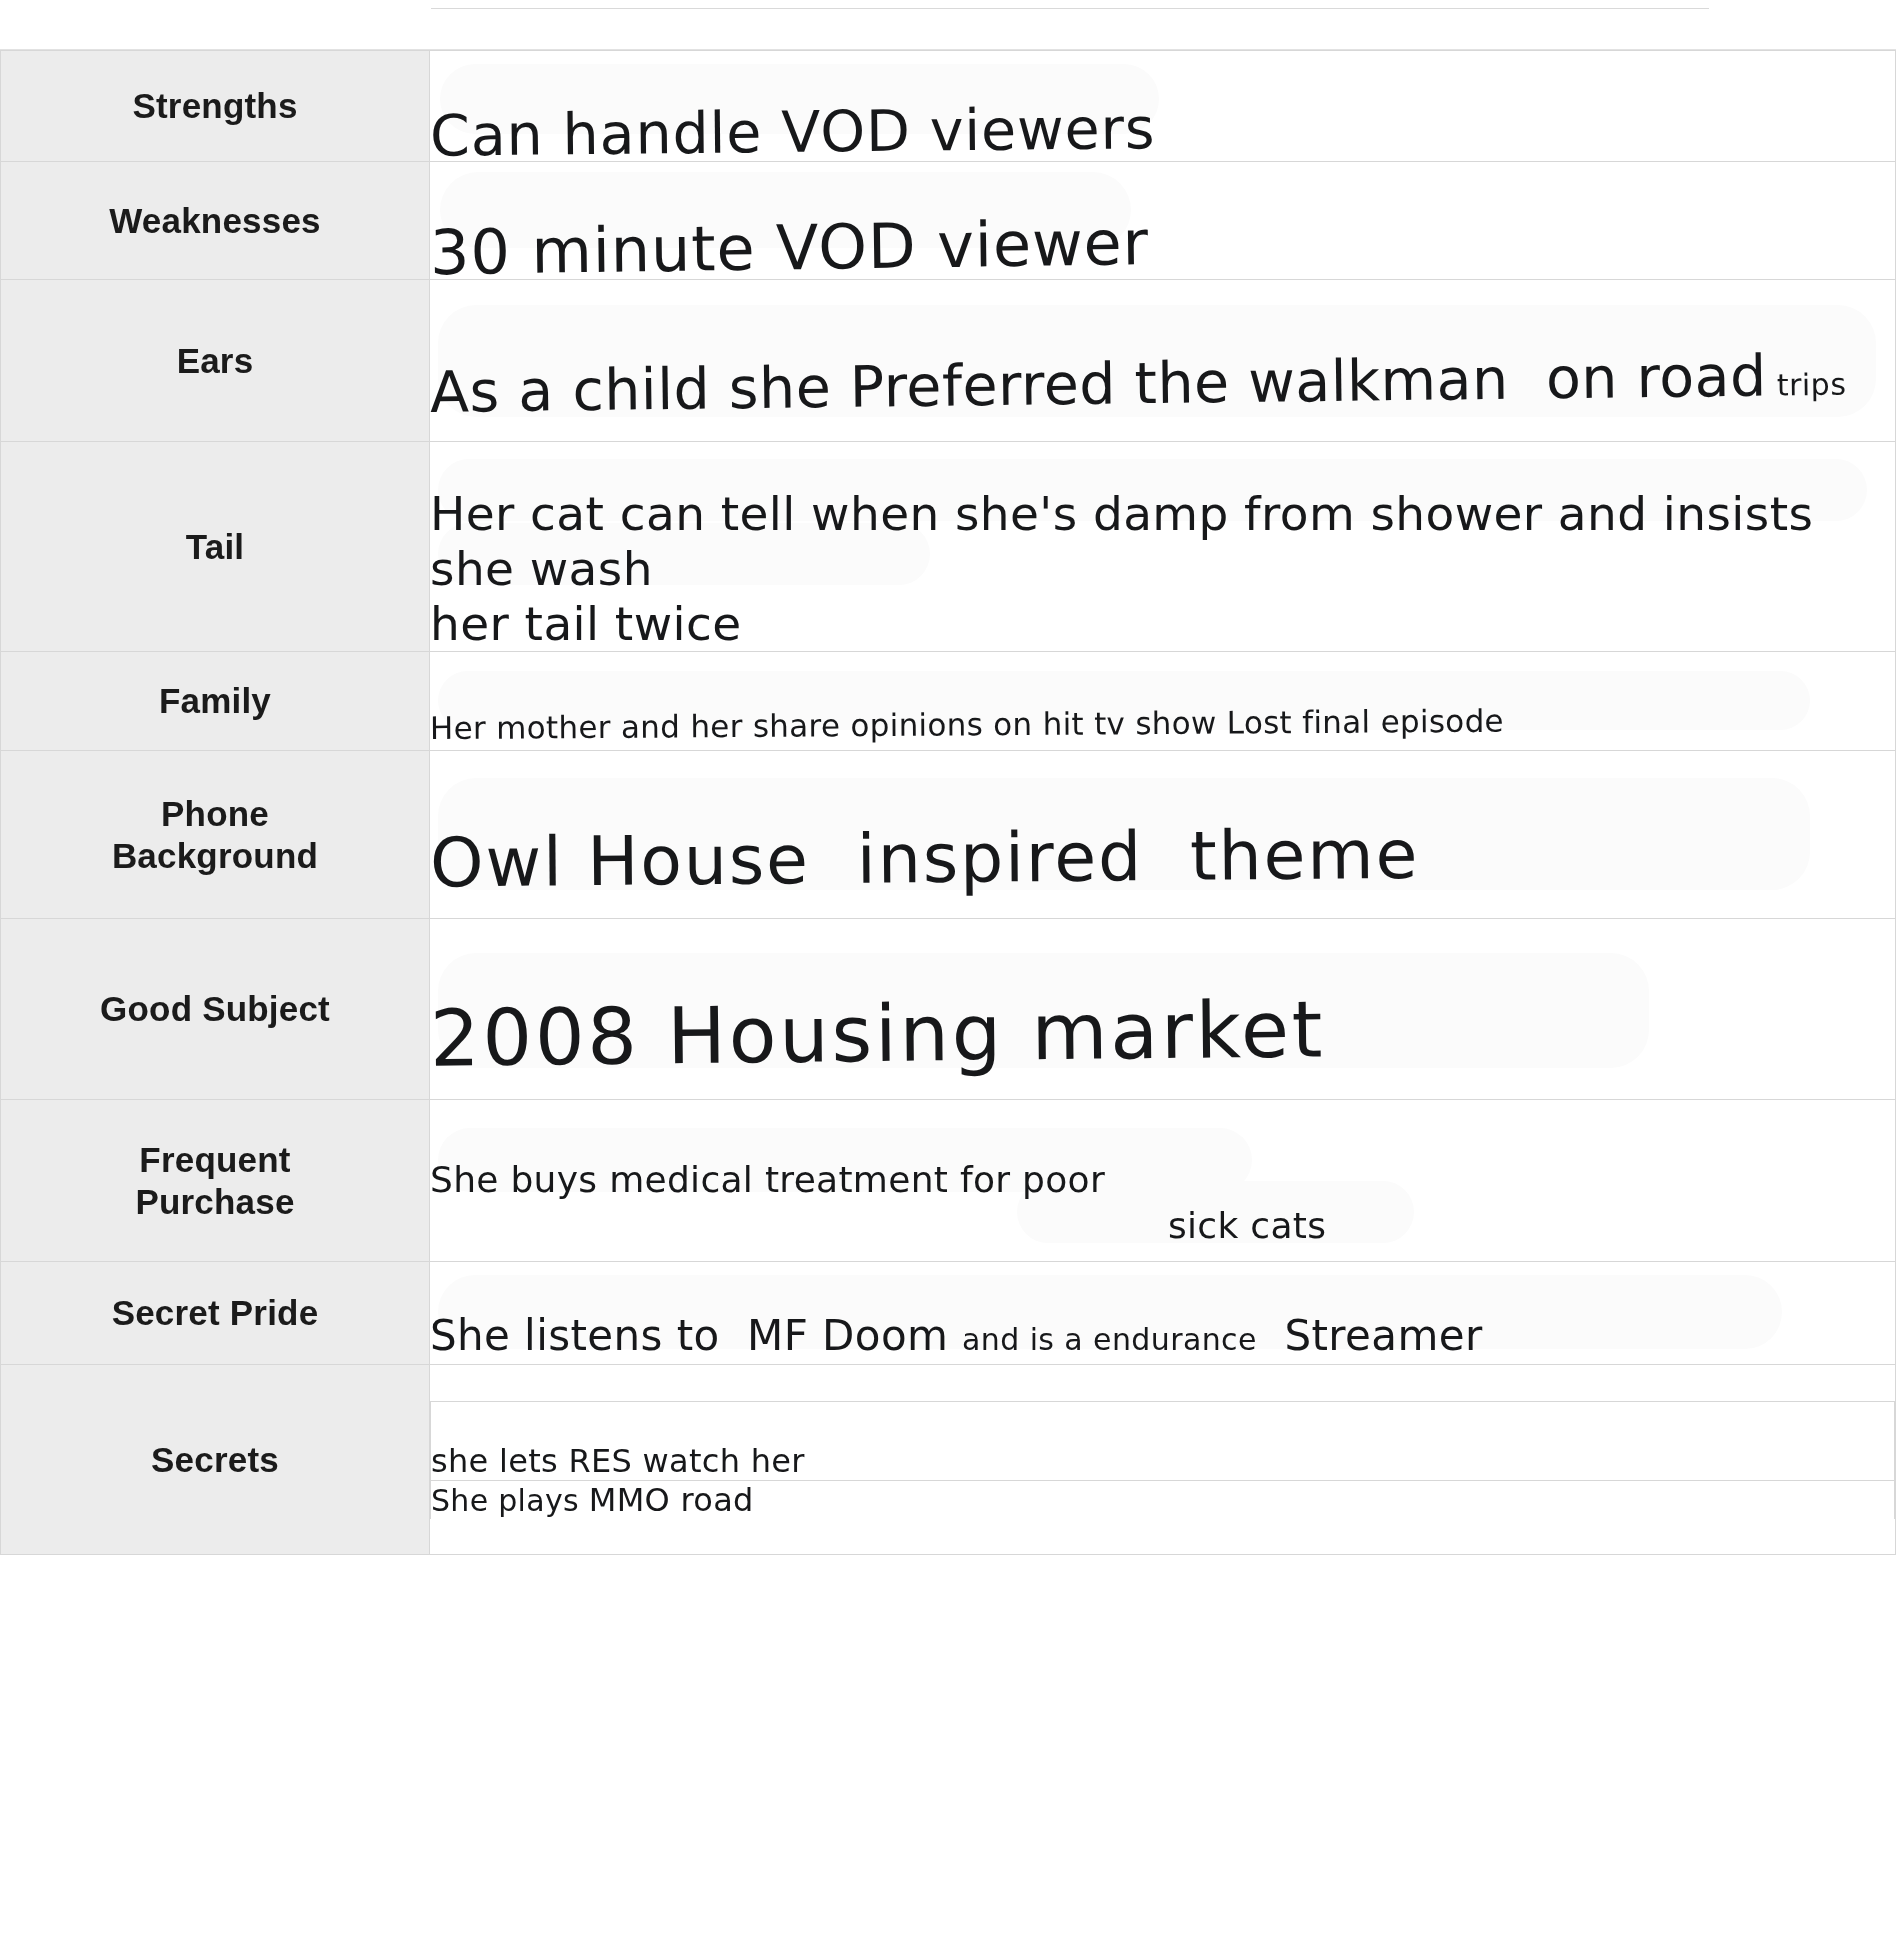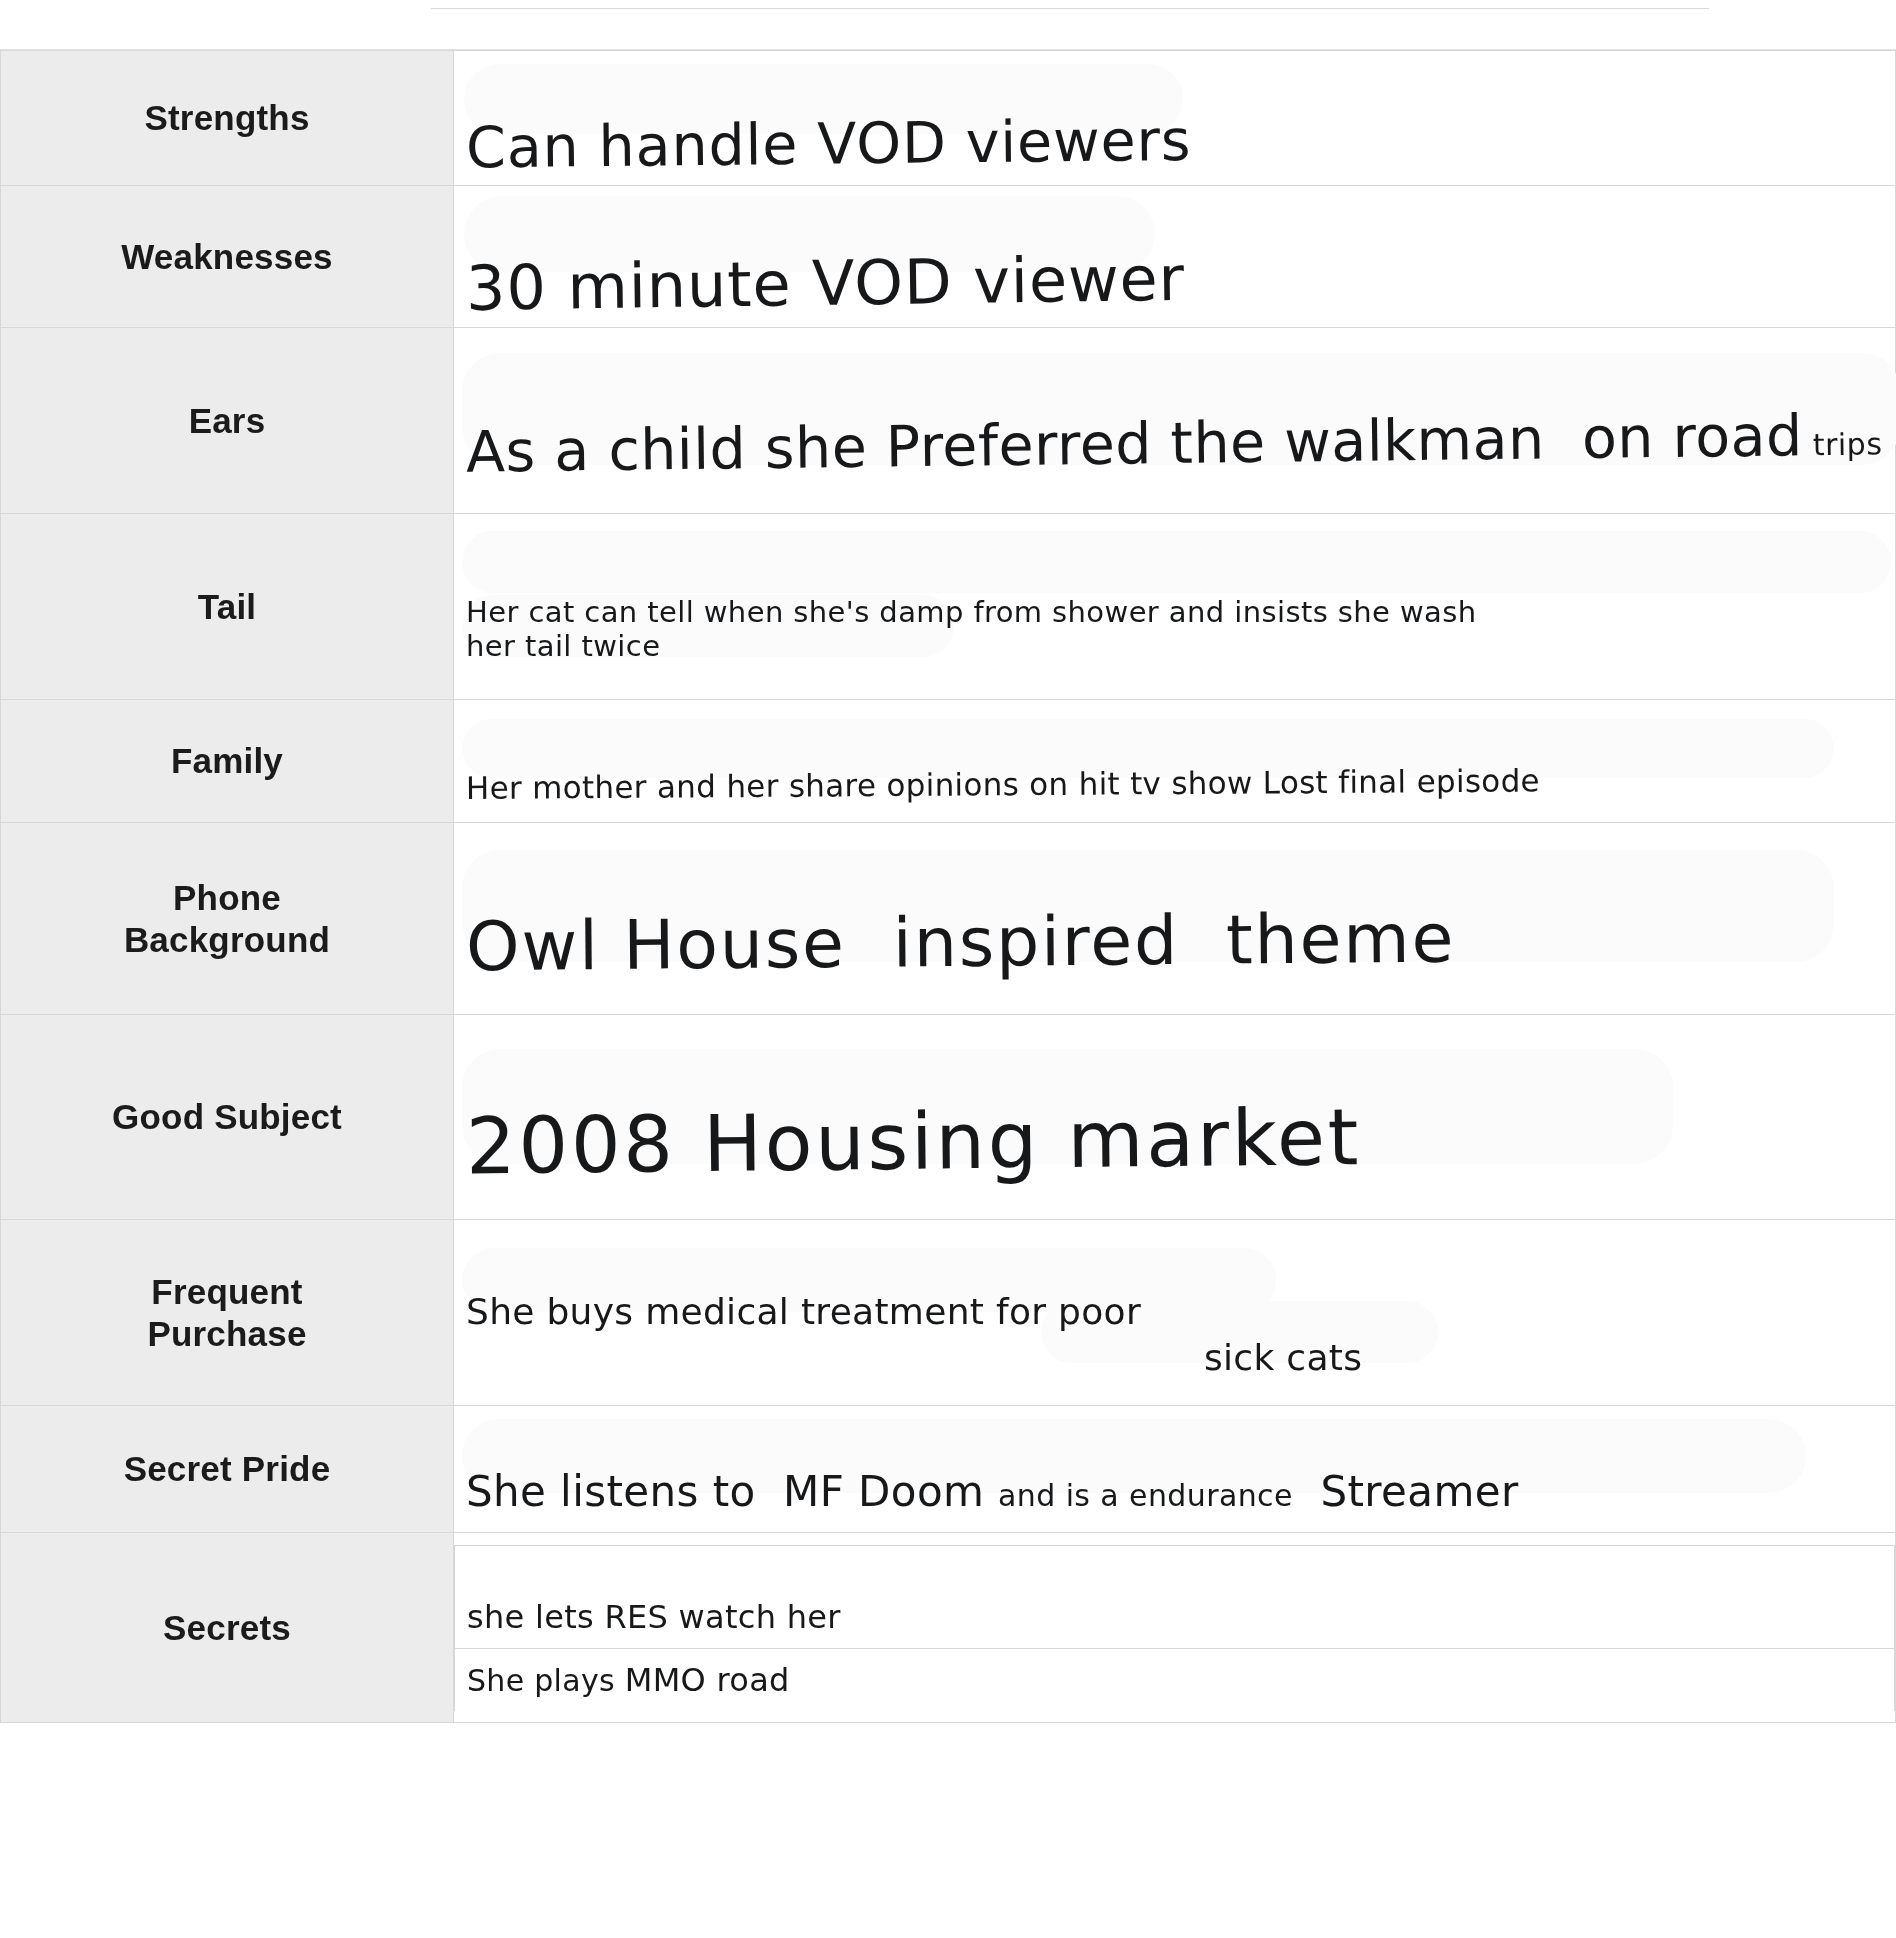--- a/index.html
+++ b/index.html
@@ -44,21 +44,21 @@
   table.profile {
     position: absolute;
     top: 50px;
     left: 0px;
     width: 1896px;
     border-collapse: collapse;
     table-layout: fixed;
   }
   table.profile td {
     border: 0.9px solid #d7d7d7;
-    padding: 12px;
+    padding: 0;
     vertical-align: middle;
   }
   td.label {
     width: 428px;
     background: #ececec;
     text-align: center;
     font-weight: bold;
     font-size: 35px;
     color: #1b1b1b;
     line-height: 1.18;
@@ -86,21 +86,21 @@
     border-radius: 38px;
     z-index: 0;
   }
   .hw-wrap { position: relative; z-index: 1; margin-top: 44px; }
 
   
   .h-strengths  { font-size: 57px; letter-spacing: 0.9px; transform: rotate(-0.6deg); }
   .h-weak       { font-size: 62px; letter-spacing: 0.9px; transform: rotate(-0.8deg); }
   .h-ears       { font-size: 57px; letter-spacing: 0.5px; transform: rotate(-0.7deg); }
   .h-ears small { font-size: 30px; }
-  .h-tail       { font-size: 29px; letter-spacing: 0.4px; }
+  .h-tail       { font-size: 47px; letter-spacing: 0.4px; }
   .h-family     { font-size: 31px; letter-spacing: 0.3px; transform: rotate(-0.4deg); }
   .h-rule       { font-size: 40px; letter-spacing: 0.3px; transform: rotate(-0.8deg); }
   .h-phone      { font-size: 68px; letter-spacing: 1.9px; transform: rotate(-0.5deg); }
   .h-race       { font-size: 45px; letter-spacing: 0.9px; transform: rotate(-0.4deg); }
   .h-subject    { font-size: 78px; letter-spacing: 2.8px; transform: rotate(-0.6deg); }
   .h-pride      { font-size: 42px; letter-spacing: 0.4px; }
   .h-pride small{ font-size: 30px; }
   .h-purchase   { font-size: 36px; letter-spacing: 0.3px; }
   .h-secret1    { font-size: 32px; letter-spacing: 0.3px; margin-top: 40px; }
   .h-secret2    { font-size: 30px; letter-spacing: 0.3px; }

